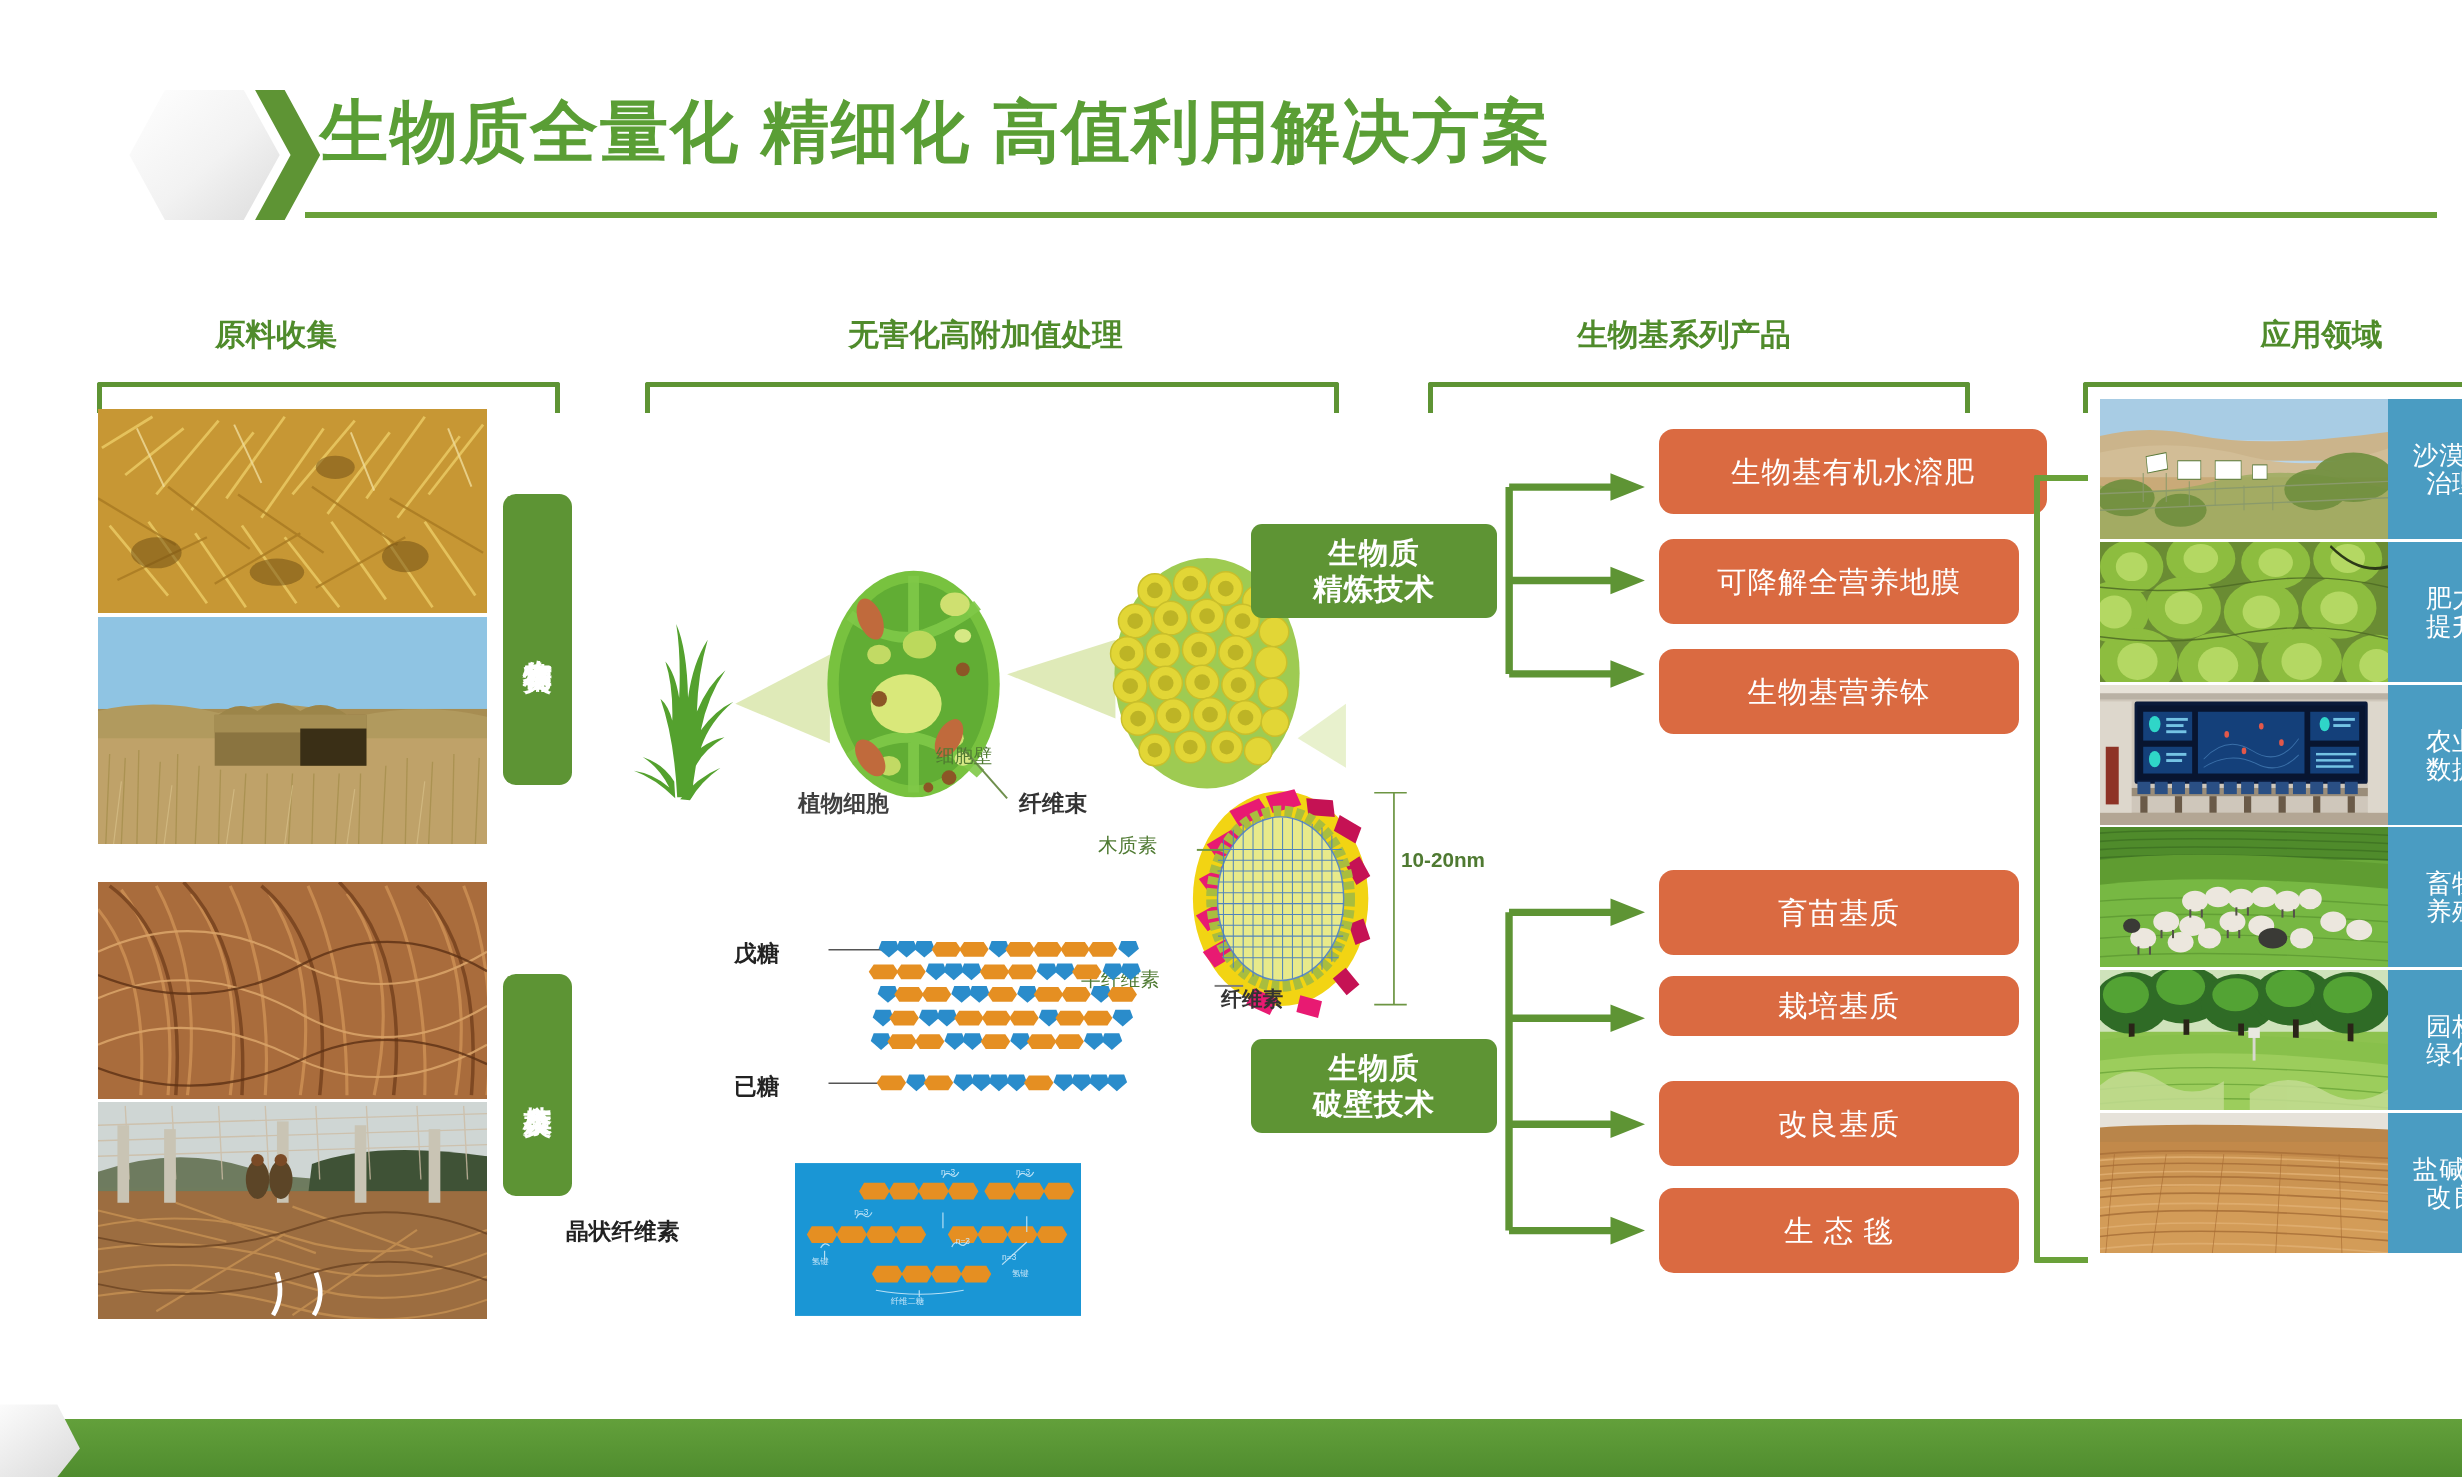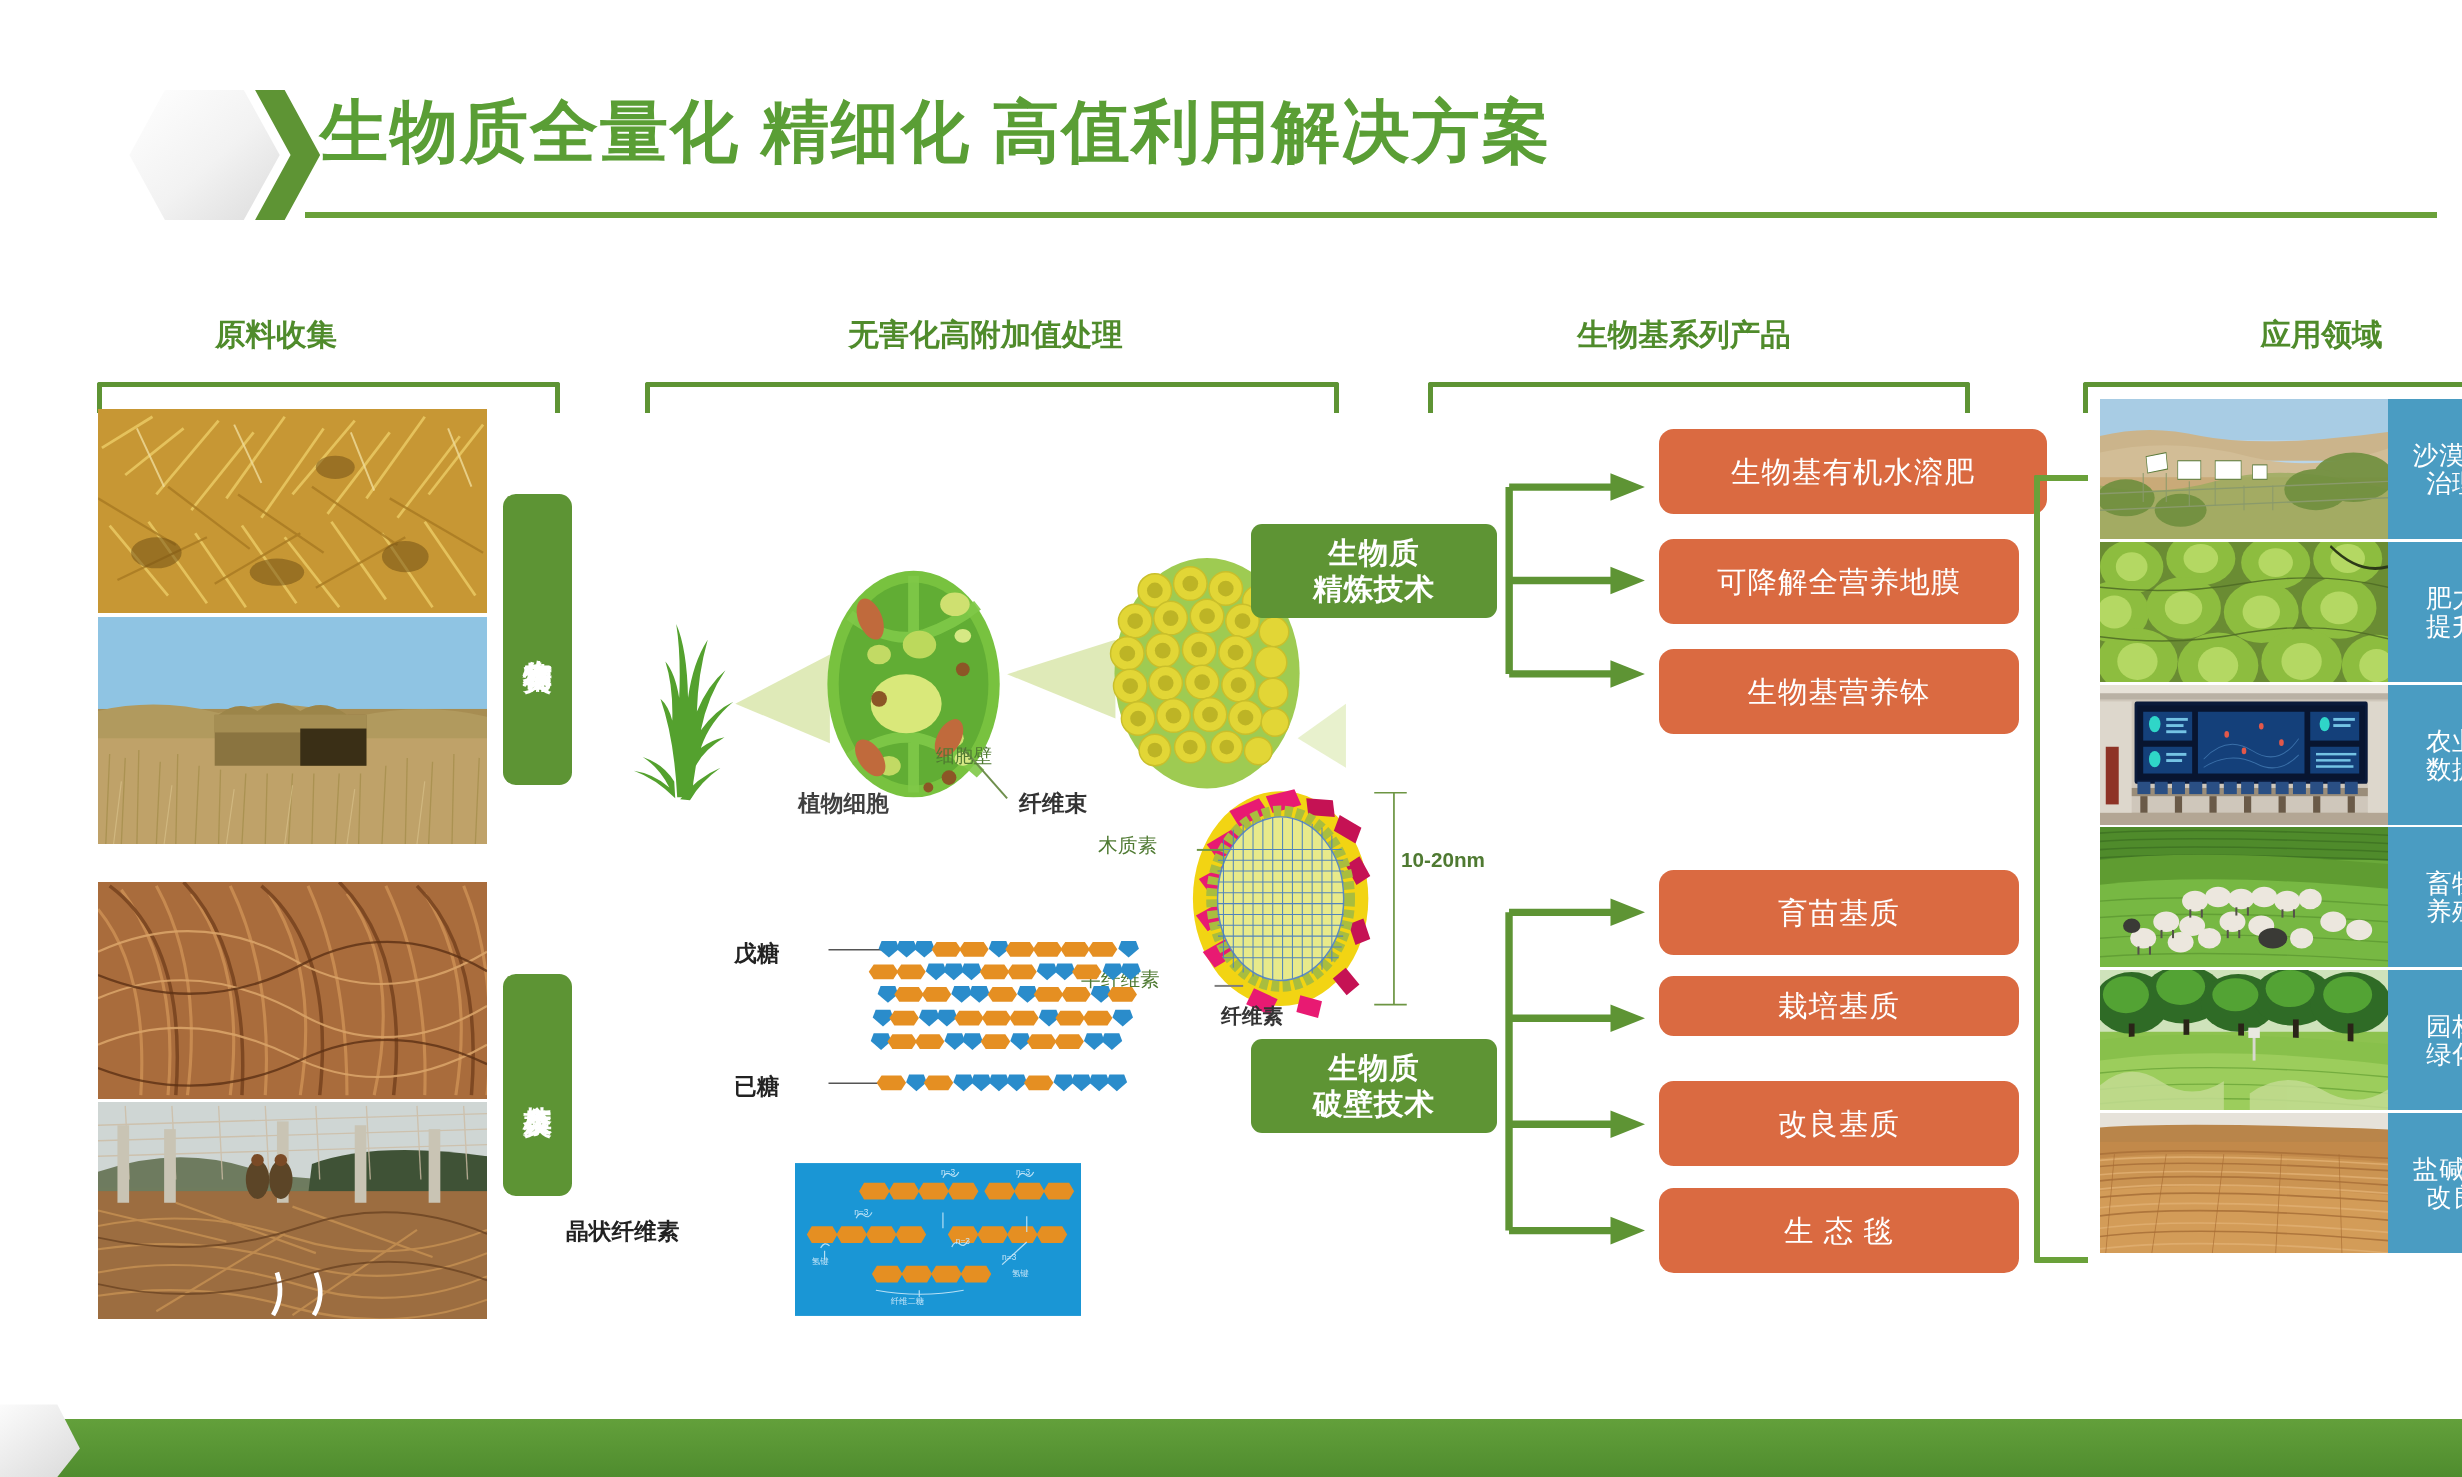--- a/index.html
+++ b/index.html
@@ -452,21 +452,21 @@
     <g stroke="#6d9543" stroke-width="4">
       <path d="M160 156 L214 156"></path>
     </g>
     <g stroke="#7d7d7d" stroke-width="4">
       <path d="M196 432 L254 432"></path>
     </g>
   </svg>
 
   <div class="dlabel" style="left:1098px; top:832px; font-size:19.7px; color:#4f7a32;">木质素</div>
   <div class="dlabel" style="left:1081px; top:966px; font-size:19.7px; color:#4f7a32;">半纤维素</div>
-  <div class="dlabel" style="left:1221px; top:985px; font-size:20.7px; color:#333; font-weight:bold;margin-top:17px;">纤维素</div>
+  <div class="dlabel" style="left:1221px; top:985px; font-size:20.7px; color:#333; font-weight:bold;">纤维素</div>
   <div class="dlabel" style="left:1401px; top:848px; font-size:20.7px; color:#4f7a32; font-weight:bold;">10-20nm</div>
 
   <svg style="position:absolute; left:818px; top:936px; width:355px; height:167px;" viewBox="0 0 720 340">
     <g stroke="#555" stroke-width="3">
       <path d="M20 28 L130 28"></path>
         <path d="M20 300 L130 300"></path>
     </g>
     <g>
 
       <g transform="translate(128,10)">

